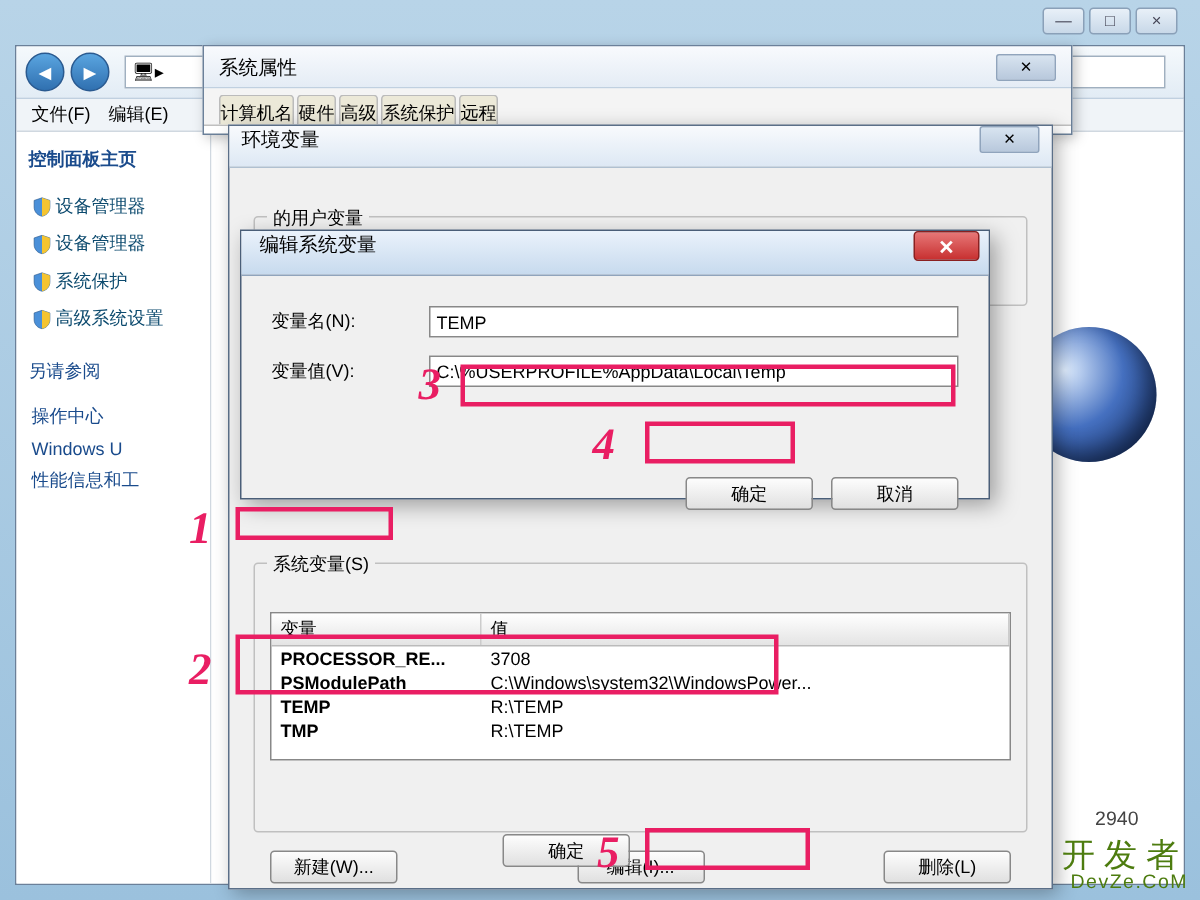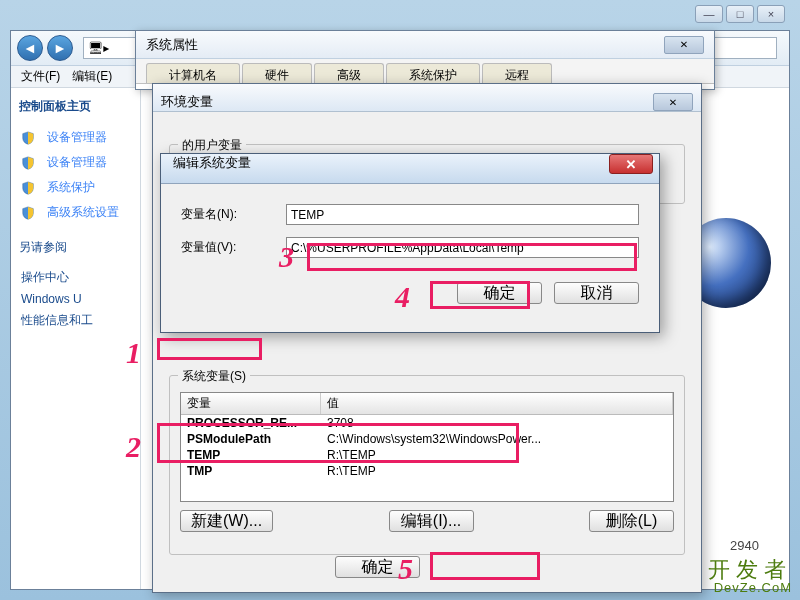--- a/index.html
+++ b/index.html
@@ -11,53 +11,53 @@
     
     
     .explorer { position: absolute; top: 30px; left: 10px; width: 780px; height: 560px; background: #fff; border: 1px solid #6b8099; }
     .explorer-nav { height: 35px; background: linear-gradient(to bottom, #f5f9fc, #e2ecf5); border-bottom: 1px solid #c0d0e0; display: flex; align-items: center; padding: 0 6px; gap: 4px; }
     .nav-btn { width: 26px; height: 26px; border-radius: 13px; background: linear-gradient(to bottom, #5aa5e0, #3070b0); color: #fff; display: flex; align-items: center; justify-content: center; font-size: 14px; border: 1px solid #2a5a90; }
     .addr-bar { flex: 1; height: 22px; background: #fff; border: 1px solid #a0b0c0; margin: 0 6px; display: flex; align-items: center; padding: 0 4px; font-size: 12px; }
     .explorer-menu { height: 22px; background: #f0f4f8; border-bottom: 1px solid #d0d8e0; padding: 2px 10px; font-size: 12px; display: flex; gap: 12px; align-items: center; }
     .explorer-body { display: flex; height: calc(100% - 57px); }
     .left-panel { width: 130px; background: #fff; border-right: 1px solid #d0d8e0; padding: 10px 8px; font-size: 12px; }
     .left-title { color: #1a4b8c; font-weight: bold; margin-bottom: 10px; }
-    .left-item { display: flex; align-items: center; gap: 12px; padding: 4px 2px; color: #3b82f6; cursor: pointer; }
+    .left-item { display: flex; align-items: center; gap: 2px; padding: 4px 2px; color: #0c4a6e; cursor: pointer; }
     .left-sep { margin: 14px 0 10px; color: #1a4b8c; }
     .left-link { color: #1a4b8c; padding: 3px 2px; cursor: pointer; }
     .right-panel { flex: 1; background: #fff; position: relative; }
     .sphere { position: absolute; right: 18px; top: 130px; width: 90px; height: 90px; border-radius: 50%; background: radial-gradient(circle at 32% 32%, #e0eeff 0%, #4570c0 45%, #0a2050 100%); box-shadow: inset -6px -6px 14px rgba(0,0,0,0.4); }
     .right-footer-num { position: absolute; right: 30px; top: 450px; font-size: 13px; color: #444; }
     .watermark { position: absolute; right: 8px; bottom: 6px; font-size: 22px; color: #4d7c0f; letter-spacing: 6px; font-weight: 300; line-height: 1; text-align: right; }
     .watermark small { font-size: 13px; letter-spacing: 1px; display: block; }
     
     
     .sysprops { position: absolute; top: 30px; left: 135px; width: 580px; height: 60px; background: #fff; border: 1px solid #6b8099; box-shadow: 2px 2px 8px rgba(0,0,0,0.25); }
     .sp-title { height: 28px; background: linear-gradient(to bottom, #f8fafd, #e4ecf5); border-bottom: 1px solid #c0d0e0; display: flex; align-items: center; padding: 0 10px; font-size: 13px; justify-content: space-between; }
     .sp-close { width: 40px; height: 18px; background: linear-gradient(to bottom, #d8e4f0, #b8c8dc); border: 1px solid #90a4bc; border-radius: 2px; font-size: 10px; display: flex; align-items: center; justify-content: center; }
     .sp-tabs { height: 25px; display: flex; padding: 4px 10px 0; font-size: 12px; gap: 2px; border-bottom: 1px solid #c0c0c0; background: #f4f4f4; }
-    .tab { padding: 3px 22px; border: 1px solid #bbb; border-bottom: none; background: #ece9d8; border-radius: 3px 3px 0 0; }
+    .tab { padding: 3px 0; border: 1px solid #bbb; border-bottom: none; background: #ece9d8; border-radius: 3px 3px 0 0; }
     
     
     .envdlg { position: absolute; top: 83px; left: 152px; width: 550px; height: 510px; background: #f0f0f0; border: 1px solid #5b6f88; box-shadow: 3px 3px 12px rgba(0,0,0,0.3); }
-    .env-title { height: 28px; background: linear-gradient(to bottom, #f8fafd, #dde8f4); display: flex; align-items: flex-end; justify-content: space-between; padding: 0 8px; font-size: 13px; border-bottom: 1px solid #b0c0d0; }
+    .env-title { height: 28px; background: linear-gradient(to bottom, #f8fafd, #dde8f4); display: flex; align-items: flex-start; justify-content: space-between; padding: 0 8px; font-size: 13px; border-bottom: 1px solid #b0c0d0; }
     .env-body { padding: 12px 16px; position: relative; height: calc(100% - 28px); }
     .group { border: 1px solid #c0c0c0; border-radius: 3px; padding: 8px 10px 10px; position: relative; margin-top: 8px; }
     .group-label { position: absolute; top: -8px; left: 8px; background: #f0f0f0; padding: 0 4px; font-size: 12px; }
     .sysvar-group { position: absolute; top: 255px; left: 16px; right: 16px; height: 180px; }
-    .var-list { background: #fff; border: 1px solid #888; height: 110px; overflow-y: scroll; margin: 8px 0; font-size: 12px; font-family: Tahoma, sans-serif; }
+    .var-list { background: #fff; border: 1px solid #888; height: 99px; overflow-y: scroll; margin: 24px 0; font-size: 12px; font-family: Tahoma, sans-serif; }
     .var-hdr { display: flex; background: linear-gradient(to bottom, #fff, #e4e4e4); border-bottom: 1px solid #bbb; }
     .var-hdr div { padding: 2px 6px; border-right: 1px solid #ccc; }
     .var-hdr .col1 { width: 140px; }
     .var-hdr .col2 { flex: 1; }
     .var-row { display: flex; padding: 0; line-height: 16px; }
     .var-row .col1 { width: 140px; padding: 0 6px; overflow: hidden; white-space: nowrap; text-overflow: ellipsis; font-weight: bold; }
     .var-row .col2 { flex: 1; padding: 0 6px; overflow: hidden; white-space: nowrap; text-overflow: ellipsis; }
     .btn-row { display: flex; gap: 8px; justify-content: space-between; }
-    .w7-btn { min-width: 85px; height: 22px; font-size: 16px; background: linear-gradient(to bottom, #fdfdfd, #e0e0e0); border: 1px solid #888; border-radius: 3px; padding: 0 10px; display: inline-flex; align-items: center; justify-content: center; cursor: pointer; }
+    .w7-btn { min-width: 85px; height: 22px; font-size: 12px; background: linear-gradient(to bottom, #fdfdfd, #e0e0e0); border: 1px solid #888; border-radius: 3px; padding: 0 10px; display: inline-flex; align-items: center; justify-content: center; cursor: pointer; margin-top: 36px; }
     .env-footer { position: absolute; bottom: 14px; left: 0; right: 0; display: flex; justify-content: center; gap: 14px; }
     
     
     .editdlg { position: absolute; top: 153px; left: 160px; width: 500px; height: 180px; background: #f0f0f0; border: 1px solid #4a5e78; box-shadow: 4px 4px 14px rgba(0,0,0,0.35); }
     .edit-title { height: 30px; background: linear-gradient(to bottom, #eaf2fb, #c7daee); display: flex; align-items: flex-start; justify-content: space-between; padding: 0 6px 0 12px; font-size: 13px; border-bottom: 1px solid #90a4bc; }
     .ed-close { width: 44px; height: 20px; background: linear-gradient(to bottom, #e77777, #c73030); border: 1px solid #8a2020; border-radius: 3px; color: #fff; display: flex; align-items: center; justify-content: center; font-weight: bold; }
     .edit-body { padding: 20px 20px 12px; font-size: 12px; }
     .form-row { display: flex; align-items: center; margin-bottom: 12px; }
     .form-row label { width: 105px; }
     .form-row input { flex: 1; height: 21px; border: 1px solid #888; padding: 0 4px; font-size: 12px; font-family: Tahoma, sans-serif; }

